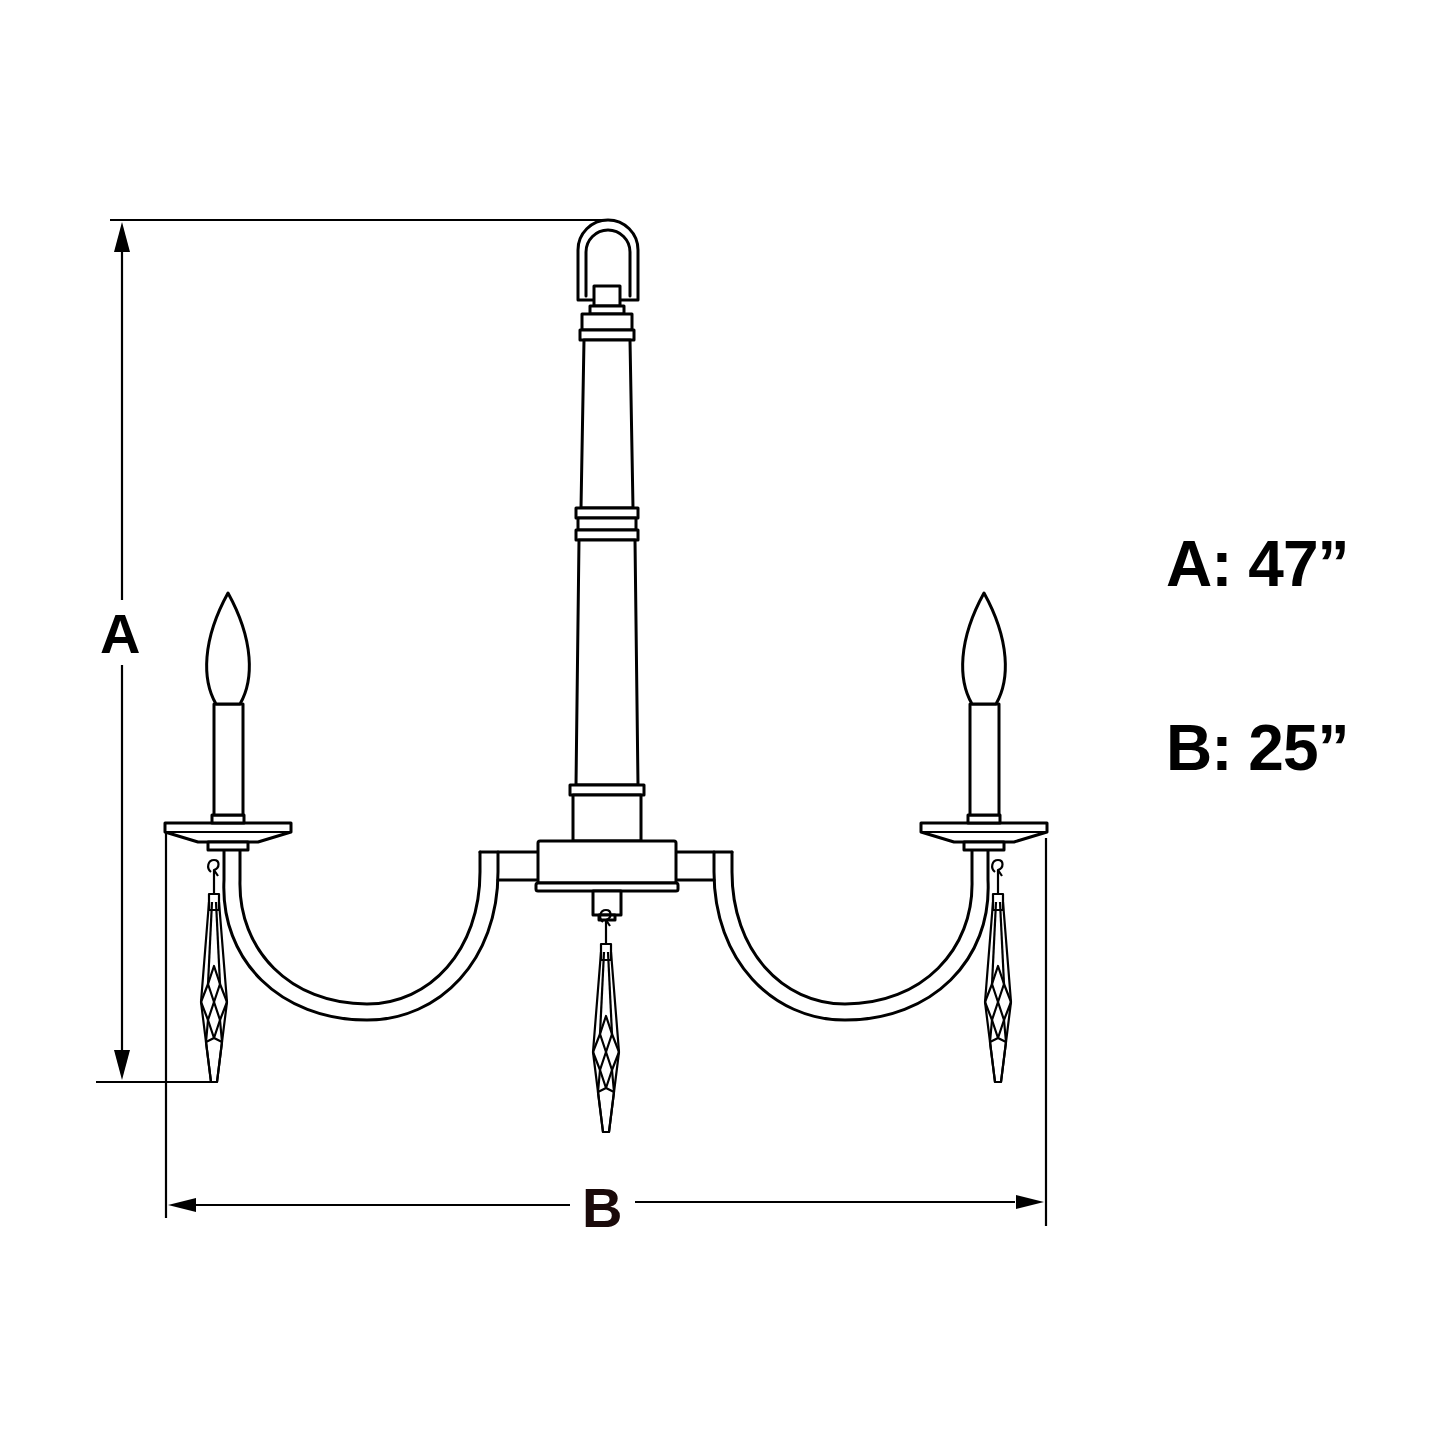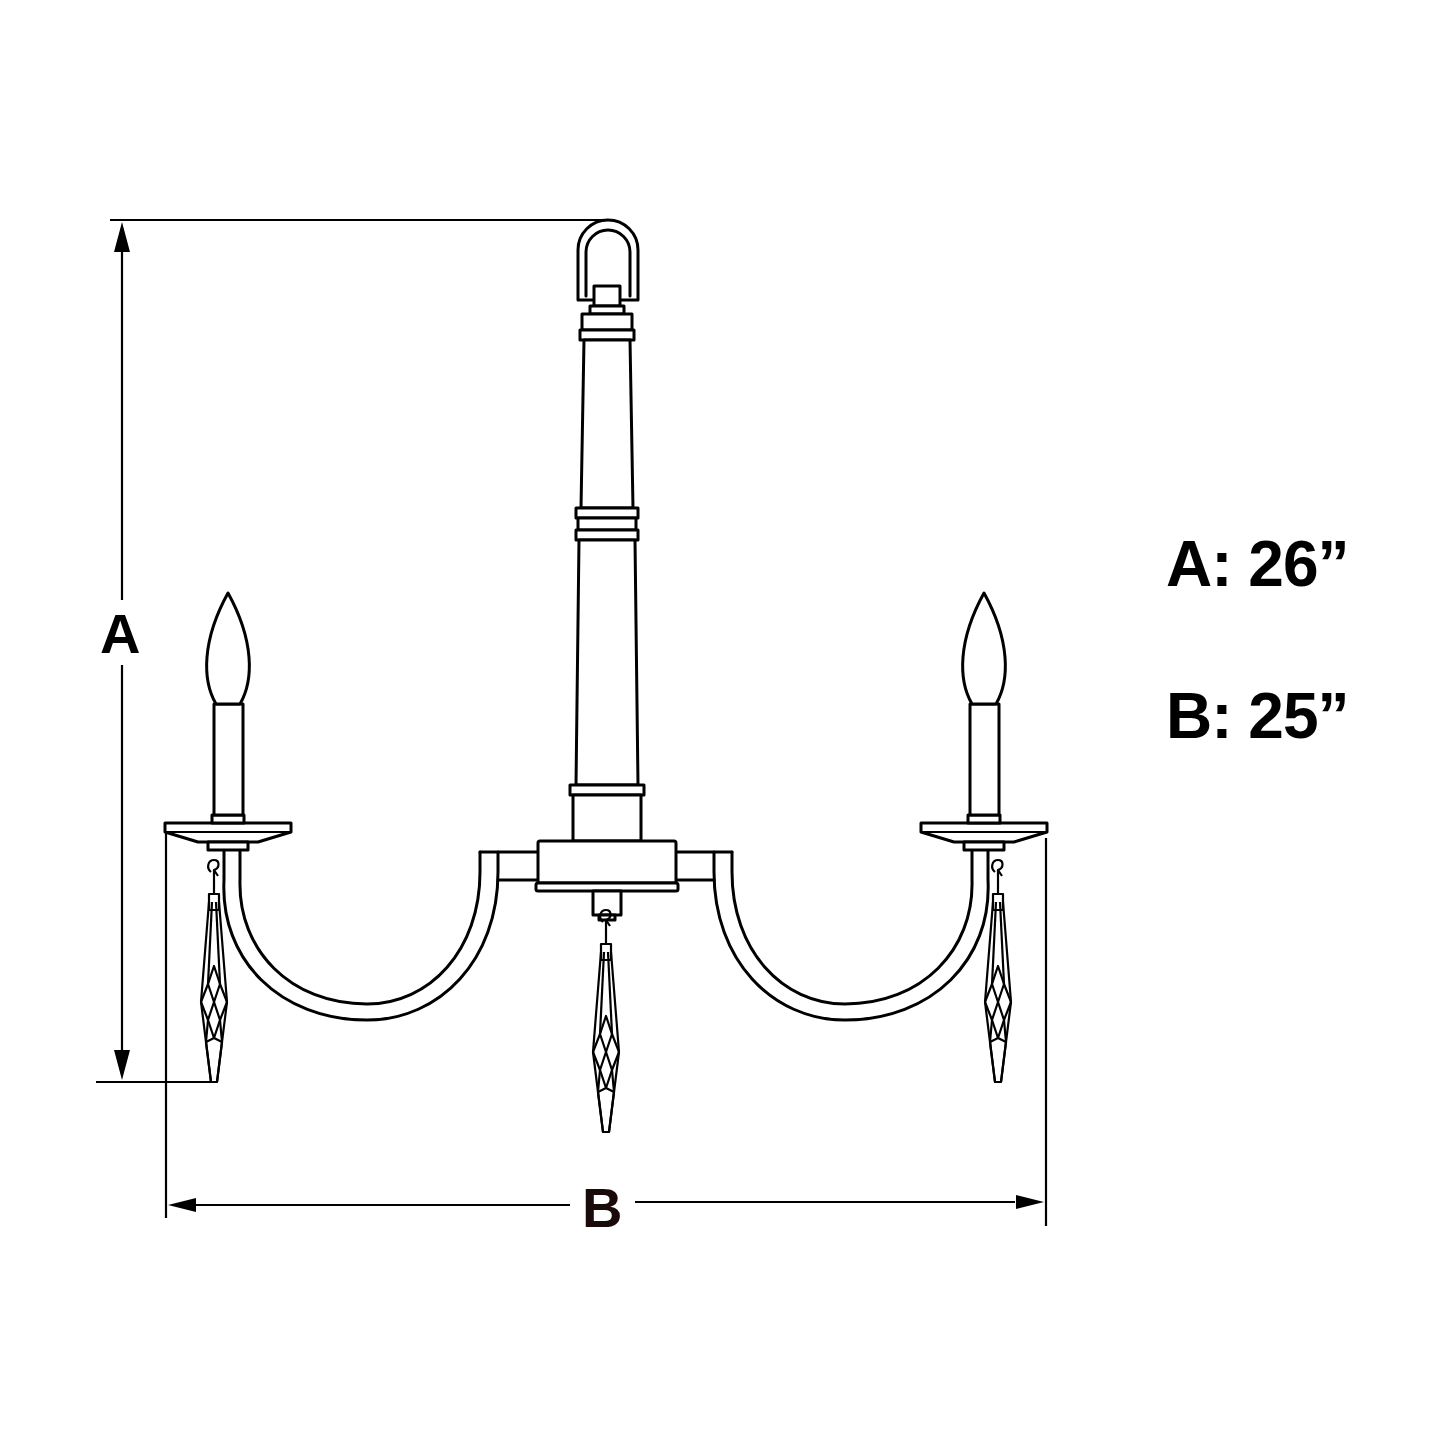--- a/index.html
+++ b/index.html
@@ -116,14 +116,14 @@
     </g>
   </defs>
   <use href="#crystal" x="214" y="902"></use>
   <use href="#crystal" x="606" y="952"></use>
   <use href="#crystal" x="998" y="902"></use>
 </svg>
 
 <div class="dim-letter" style="left:100px; top:606px;">A</div>
 <div class="dim-letter" style="left:582px; top:1180px; color:#1a0a0a;">B</div>
 
-<div class="spec" style="left:1166px; top:532px;">A: 26”</div>
-<div class="spec" style="left:1166px; top:684px;text-align:center;">B: 25”</div>
+<div class="spec" style="left:1166px; top:532px;">A: 47”</div>
+<div class="spec" style="left:1166px; top:716px;text-align:center;">B: 25”</div>
 
 </body></html>

